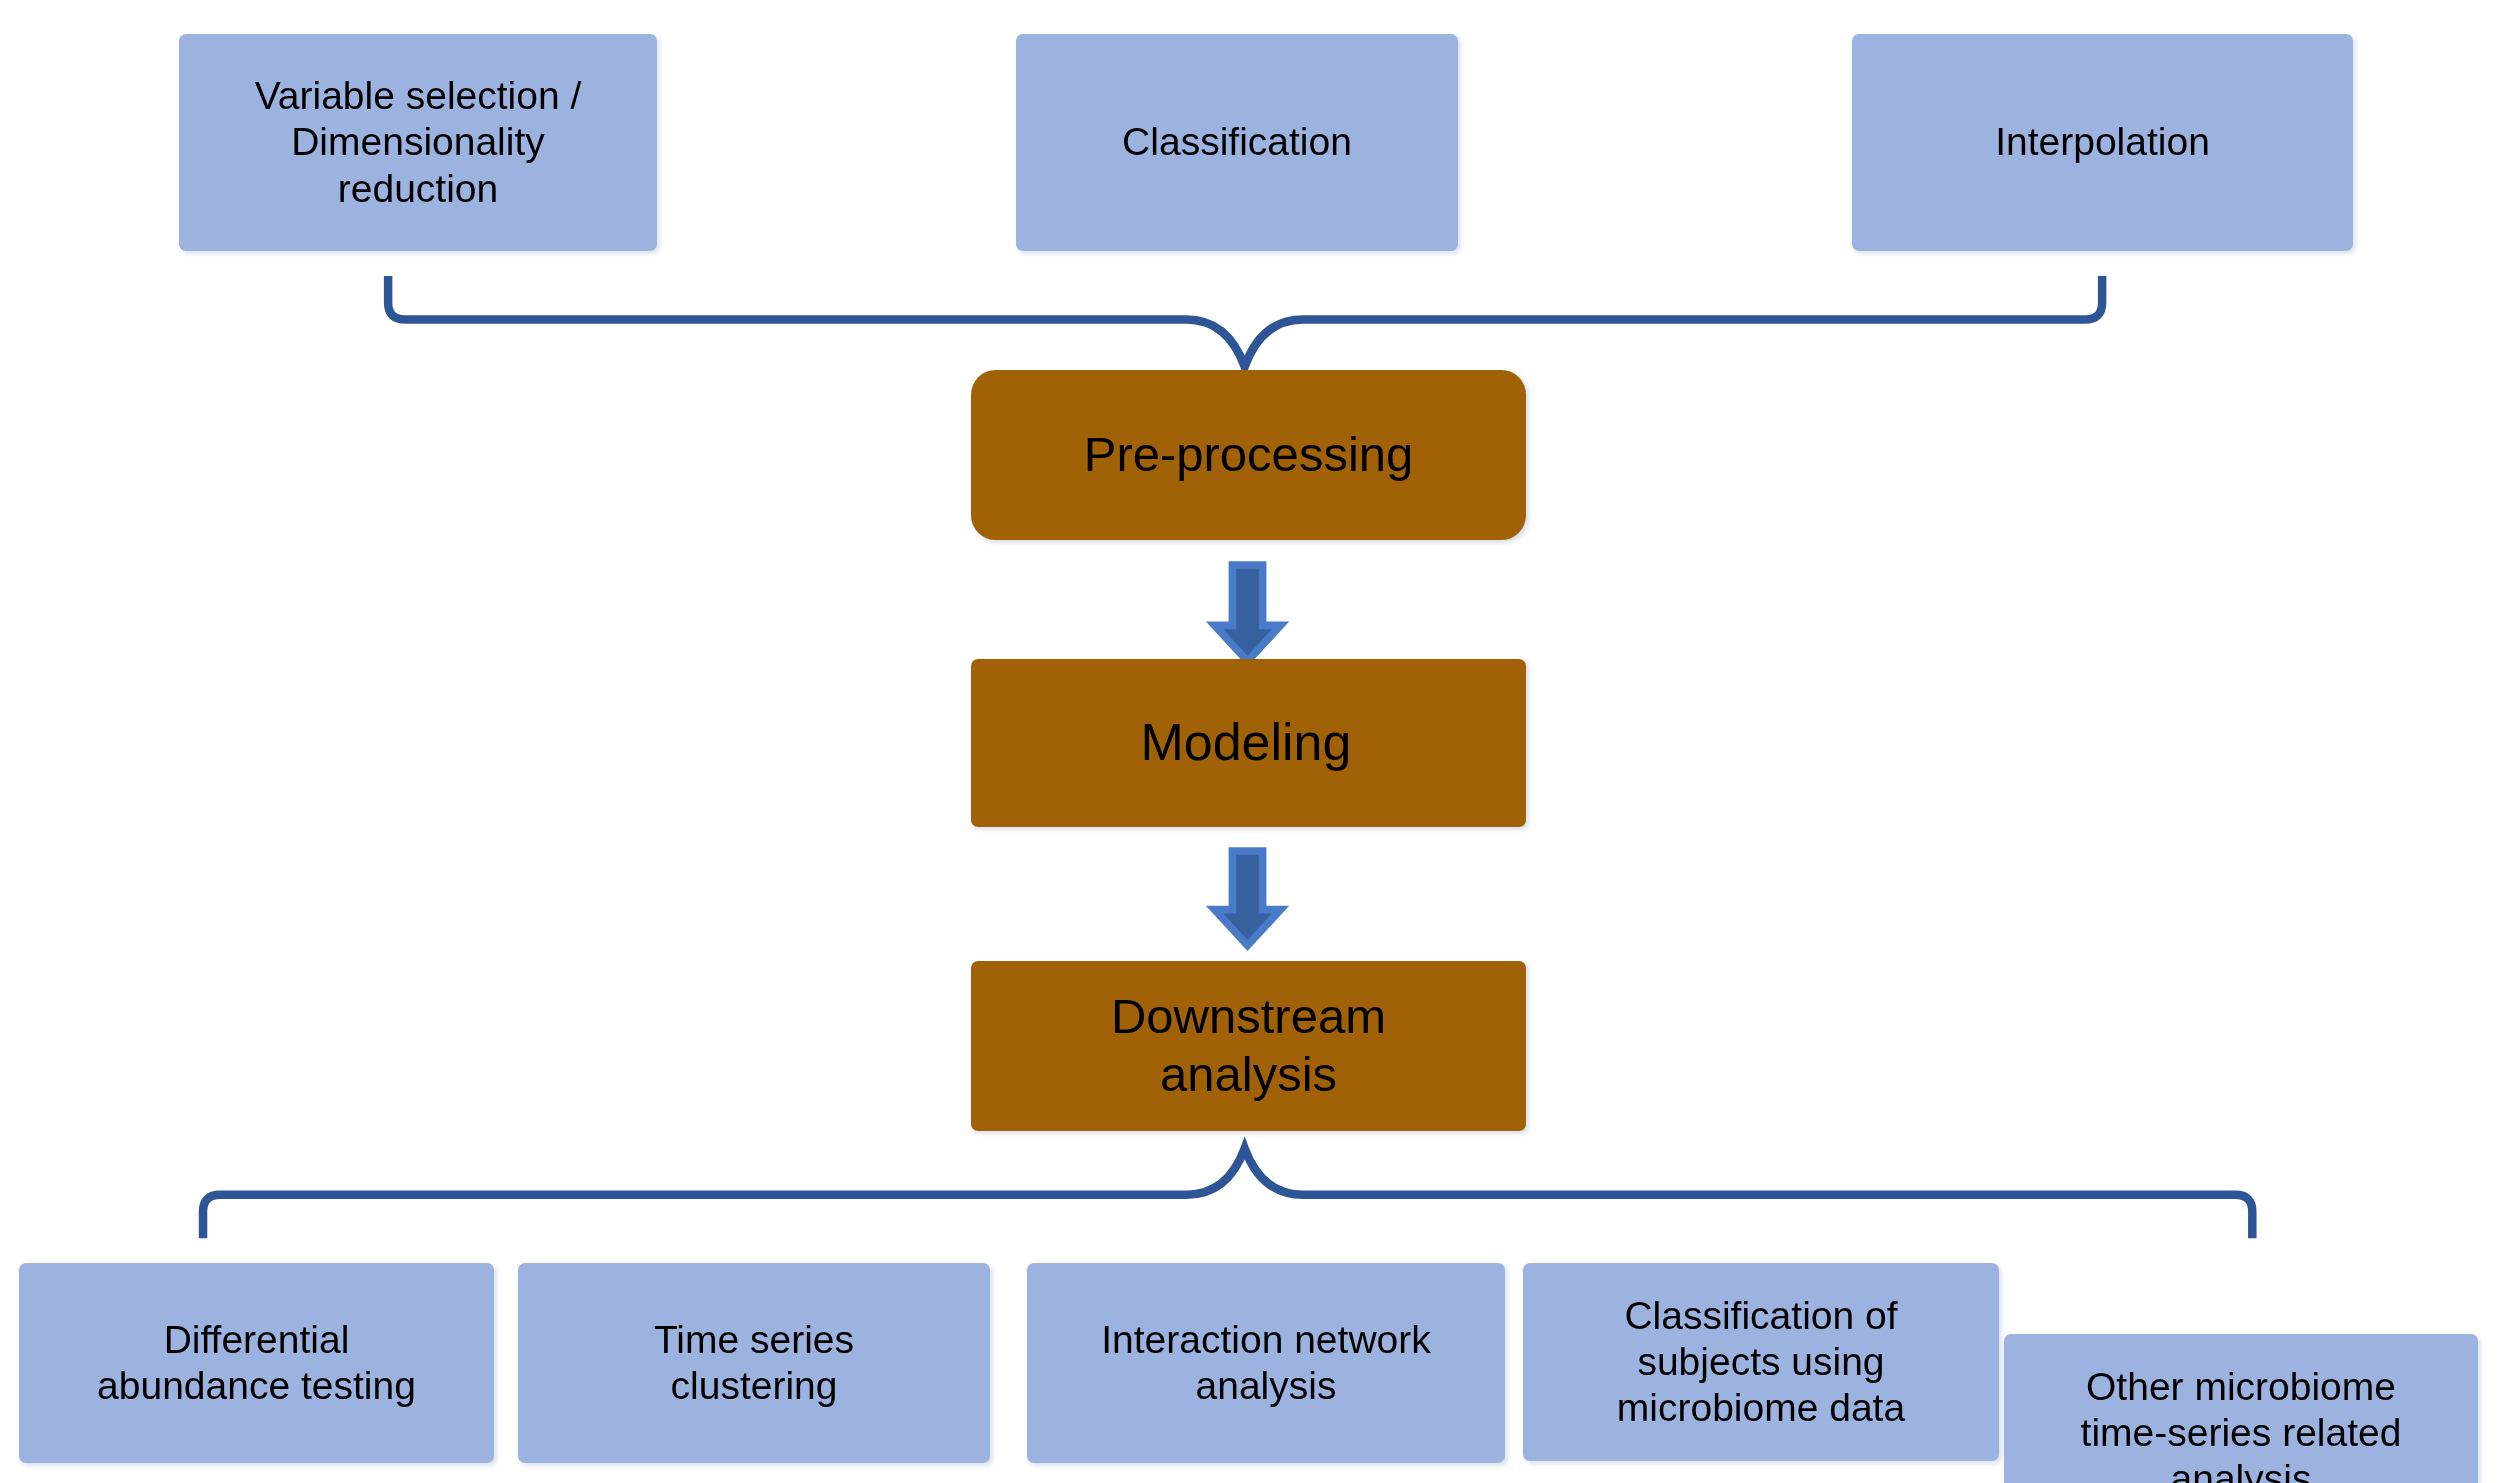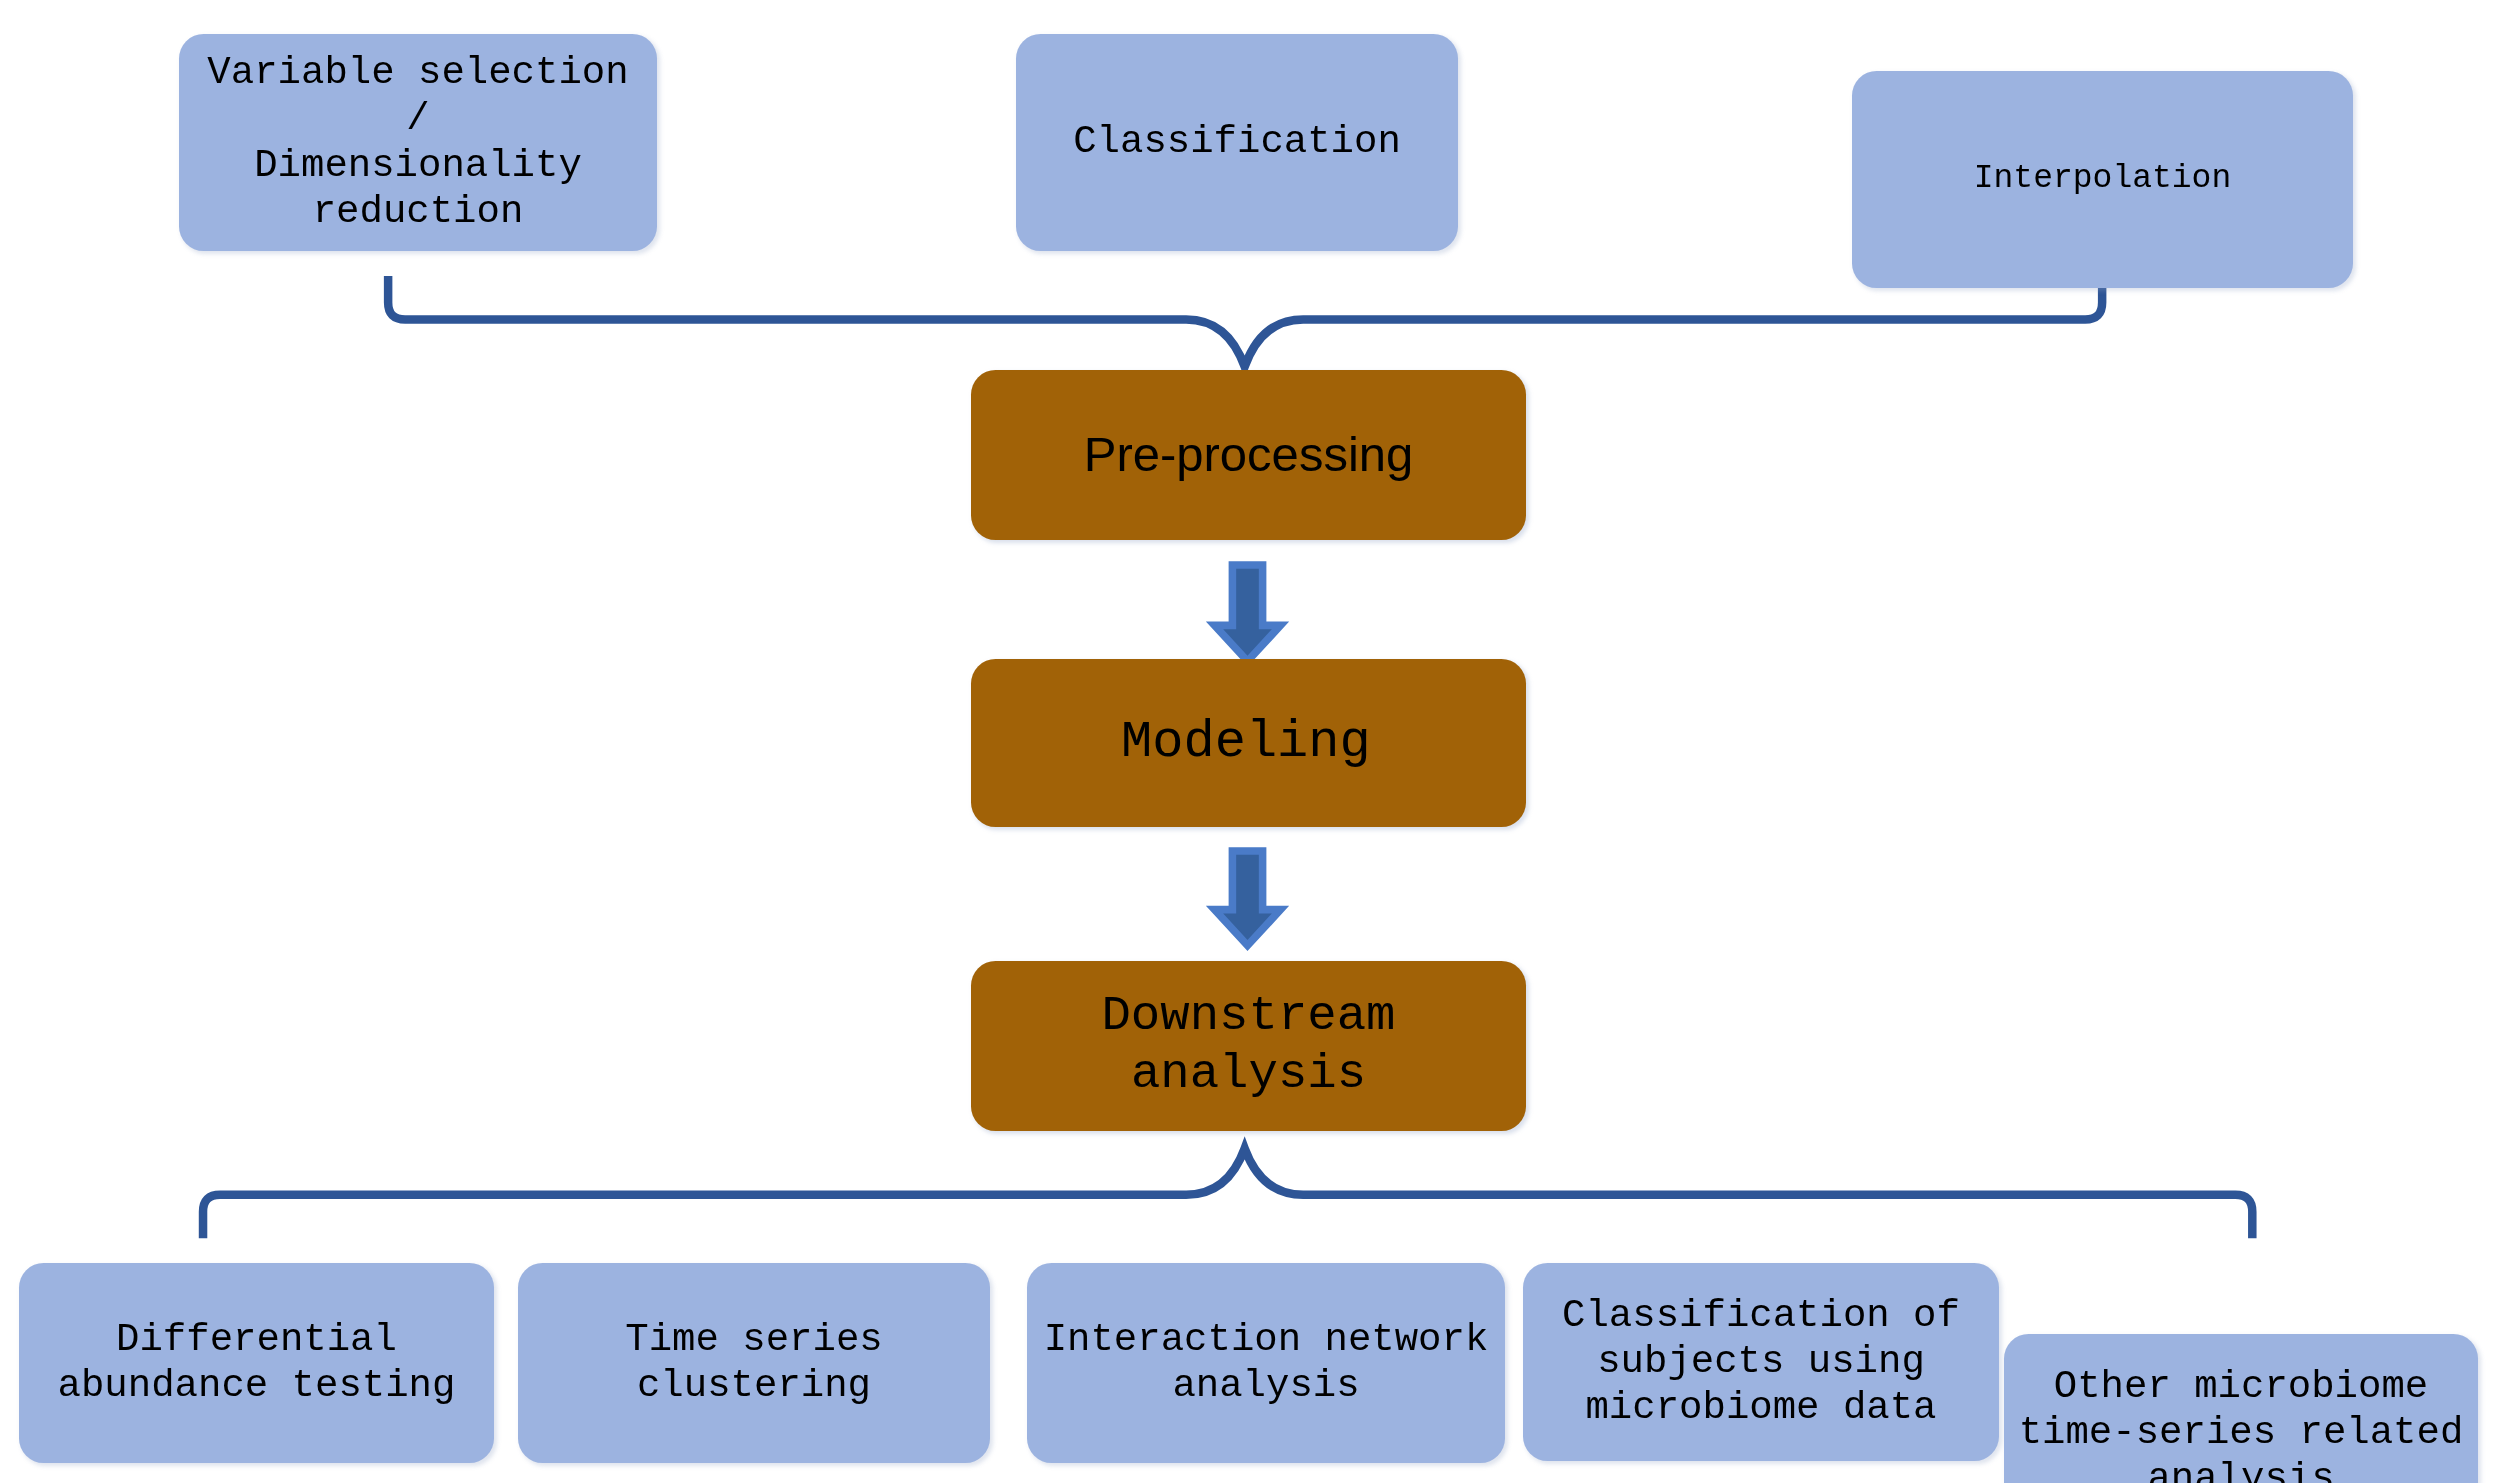--- a/index.html
+++ b/index.html
@@ -32,21 +32,22 @@
   }
   .node.blue {
     background: #9CB3E0;
     box-shadow: 2.8px 2.8px 4.7px rgba(150,165,200,0.30);
   }
   .node.gold {
     background: #a16207;
     box-shadow: 2.8px 2.8px 4.7px rgba(150,165,200,0.35);
   }
   .node.serif {
-    font-family: Liberation Mono, monospace;
+    font-family: Liberation Sans, sans-serif;
+    border-radius: 7px;
   }
   .node.sans {
     font-family: "Liberation Sans", "DejaVu Sans", sans-serif;
   }
   svg.connectors {
     position: absolute;
     left: 0;
     top: 0;
     width: 2512px;
     height: 1484px;
@@ -100,21 +101,21 @@
                L 1305,963 Z" fill="#35619E" stroke="#4A7BC8" stroke-width="8" stroke-linejoin="miter"></path>
     </g>
   </svg>
 
   <div class="node blue serif" style="left:179px; top:34px; width:478px; height:217px; font-size:39px;">Variable selection /
 Dimensionality
 reduction</div>
 
   <div class="node blue serif" style="left:1016px; top:34px; width:442px; height:217px; font-size:39px;">Classification</div>
 
-  <div class="node blue serif" style="left:1852px; top:34px; width:501px; height:217px; font-size:33px;margin-top:37px;">Interpolation</div>
+  <div class="node blue serif" style="left:1852px; top:34px; width:501px; height:217px; font-size:39px;">Interpolation</div>
 
   <div class="node gold sans" style="left:971px; top:370px; width:555px; height:170px; font-size:49px;">Pre-processing</div>
 
   <div class="node gold serif" style="left:971px; top:659px; width:555px; height:168px; font-size:52px;padding-left:8px;">Modeling</div>
 
   <div class="node gold serif" style="left:971px; top:961px; width:555px; height:170px; font-size:49px;">Downstream
 analysis</div>
 
   <div class="node blue serif" style="left:19px; top:1263px; width:475px; height:200px; font-size:39px;">Differential
 abundance testing</div>

